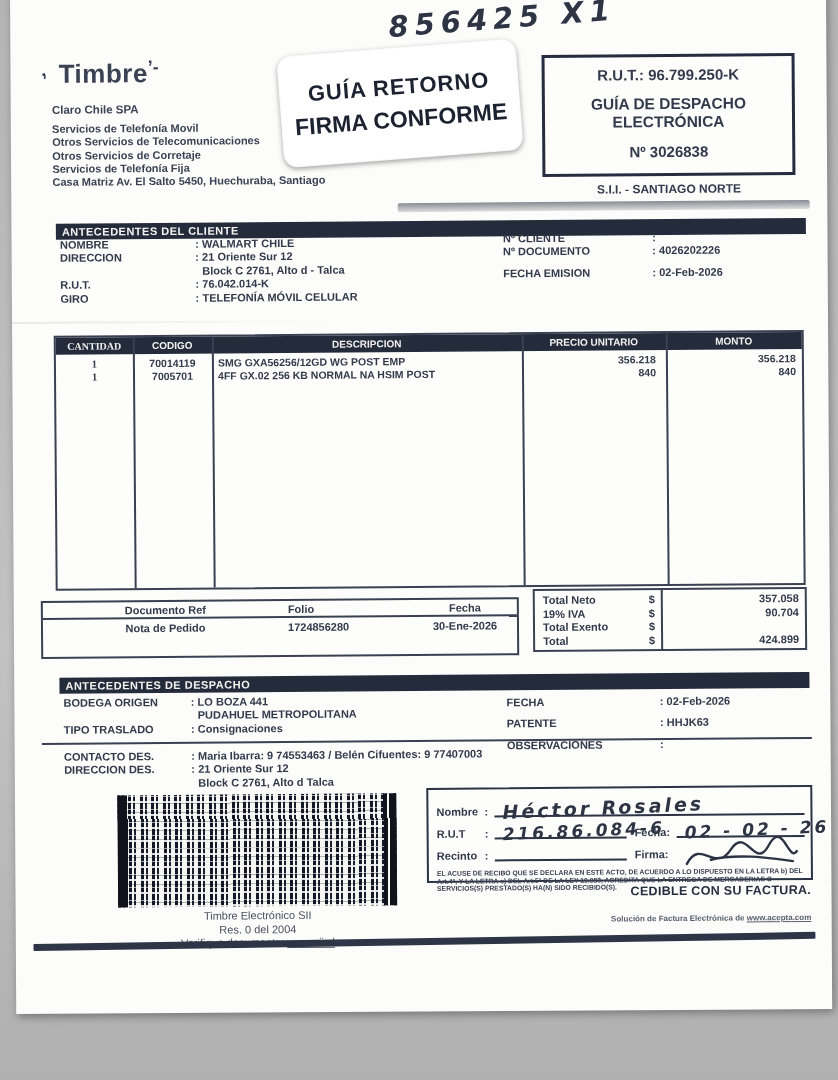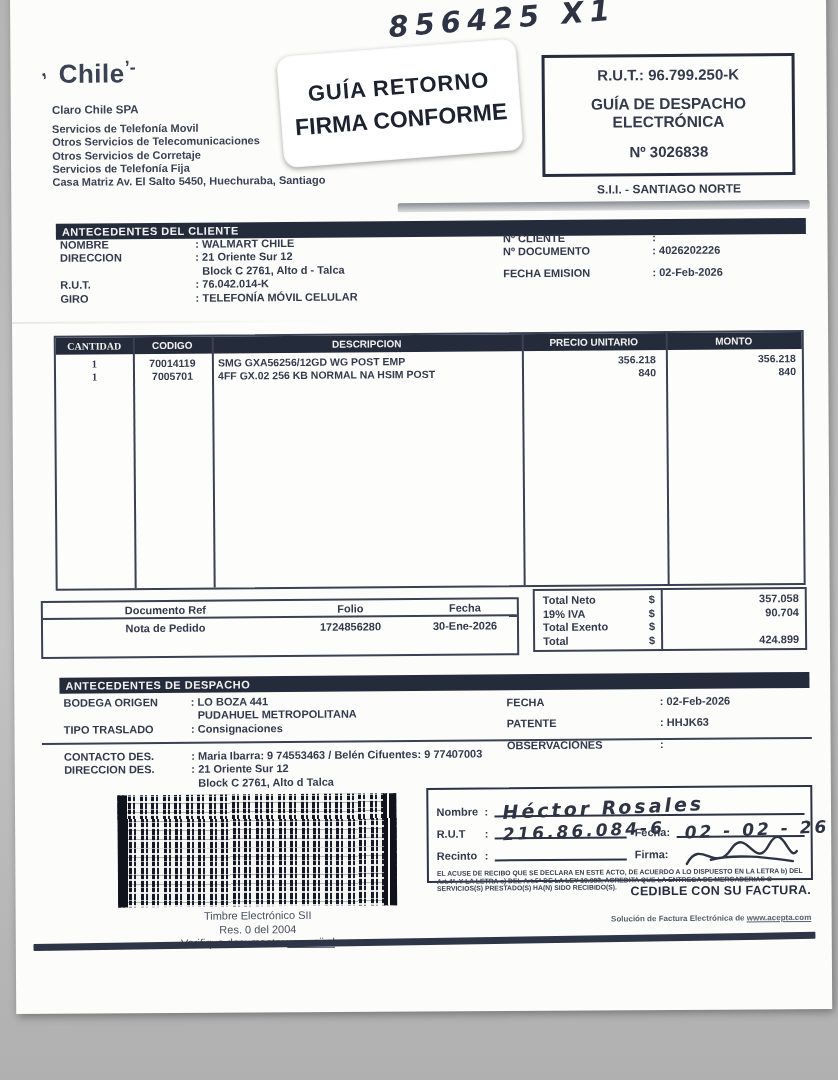--- a/index.html
+++ b/index.html
@@ -74,21 +74,21 @@
   .irow .col3{ text-align:left; padding-left:6px; }
   .irow .col4{ text-align:right; padding-right:10px; }
   .irow .col5{ text-align:right; padding-right:6px; }
   .vline { position:absolute; top:0; bottom:0; width:1.5px; background:#3a4152; }
 
   
   .ref-box { left:40px; top:598px; width:478px; height:58px; border:2px solid #3a4152; background:#fdfdfb;
              font-size:11px; font-weight:bold; }
   .ref-head { display:flex; border-bottom:2px solid #3a4152; padding:2px 0 1px; }
   .ref-row  { display:flex; padding-top:3px; }
-  .rc1{width:245px;text-align:center;} .rc2{width:125px;text-align:center;} .rc3{flex:1;text-align:center;}
+  .rc1{width:245px;text-align:center;} .rc2{width:125px;text-align:left;} .rc3{flex:1;text-align:center;}
 
   
   .tot-box { left:532px; top:590px; width:274px; height:63px; border:2px solid #3a4152; background:#fdfdfb;
              display:flex; font-size:11px; font-weight:bold; }
   .tot-labels { width:128px; border-right:2px solid #3a4152; padding:3px 6px 0 8px; }
   .tot-labels .trow { display:flex; justify-content:space-between; line-height:13.5px; }
   .tot-values { flex:1; padding:3px 6px 0 0; text-align:right; }
   .tot-values div { line-height:13.5px; min-height:13.5px; }
 
   
@@ -134,21 +134,21 @@
 </head>
 <body>
 
 <div class="page">
   <div class="paper"></div>
   <div class="content">
 
     <div class="abs hand top-note">856425 X1</div>
 
     <div class="abs logo">
-      <span class="premark">ʼ</span><span>Chile</span><span class="mark">’-</span>
+      <span class="premark">ʼ</span><span>Timbre</span><span class="mark">’-</span>
     </div>
     <div class="abs vendor-lines">
       <div class="company">Claro Chile SPA</div>
       <div>Servicios de Telefonía Movil</div>
       <div>Otros Servicios de Telecomunicaciones</div>
       <div>Otros Servicios de Corretaje</div>
       <div>Servicios de Telefonía Fija</div>
       <div>Casa Matriz Av. El Salto 5450, Huechuraba, Santiago</div>
     </div>
 

